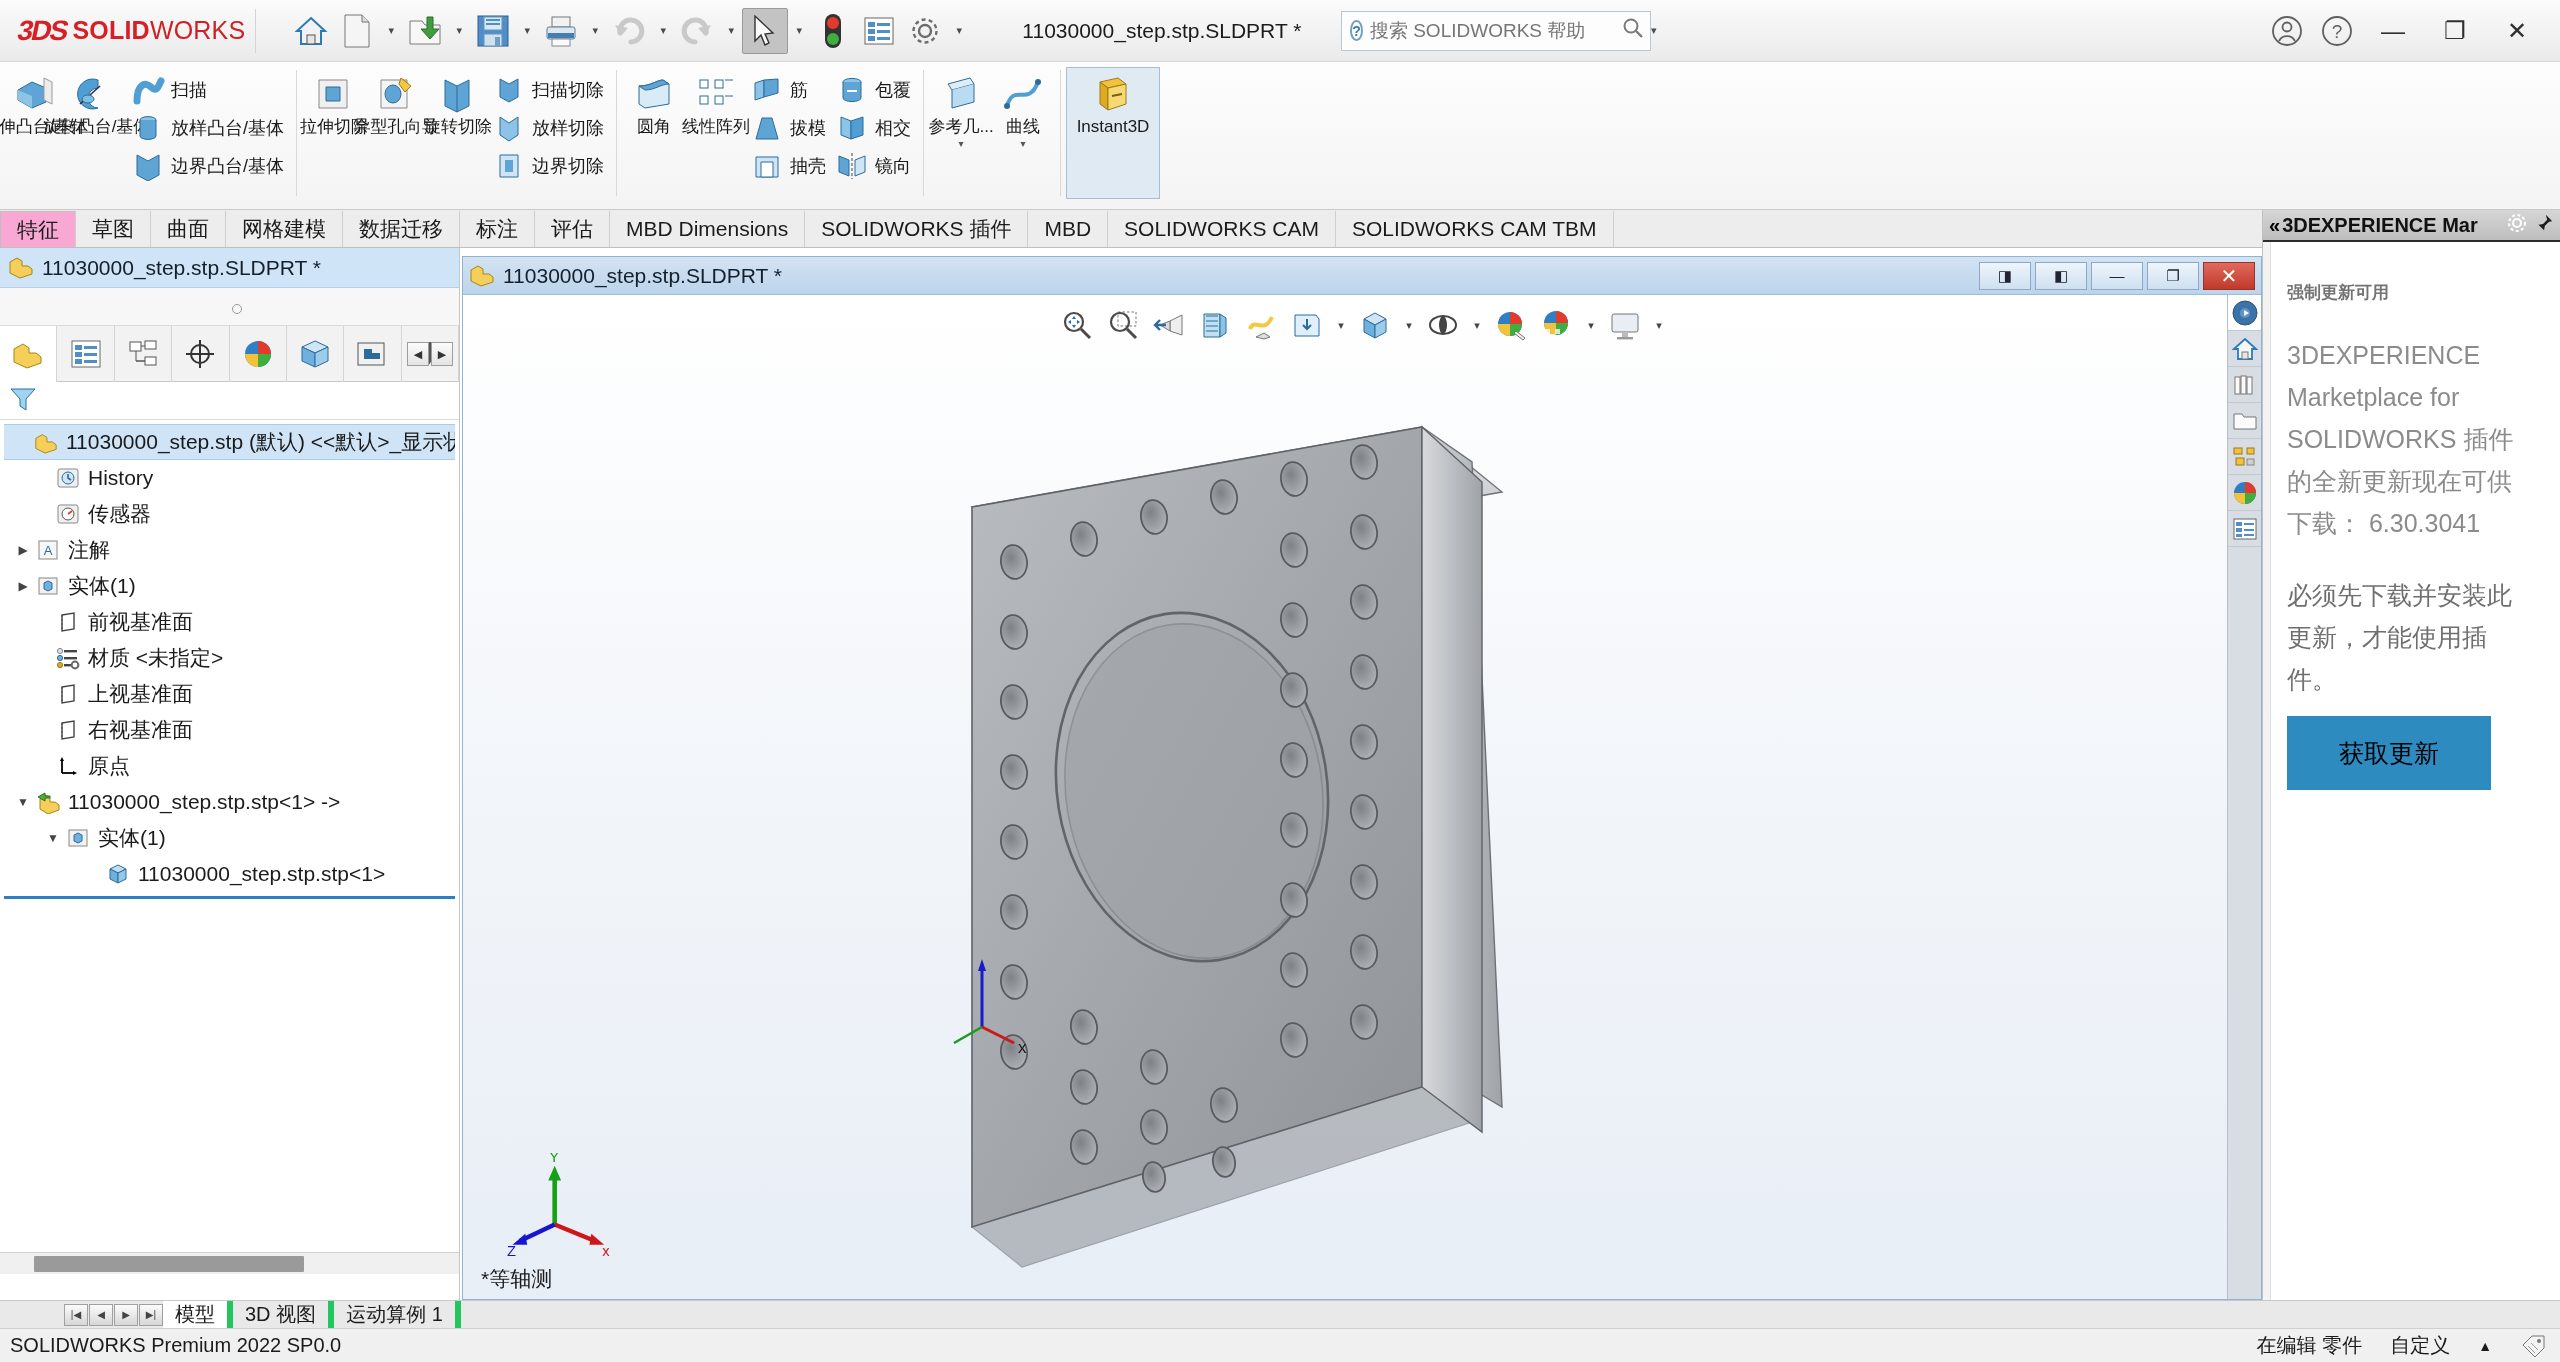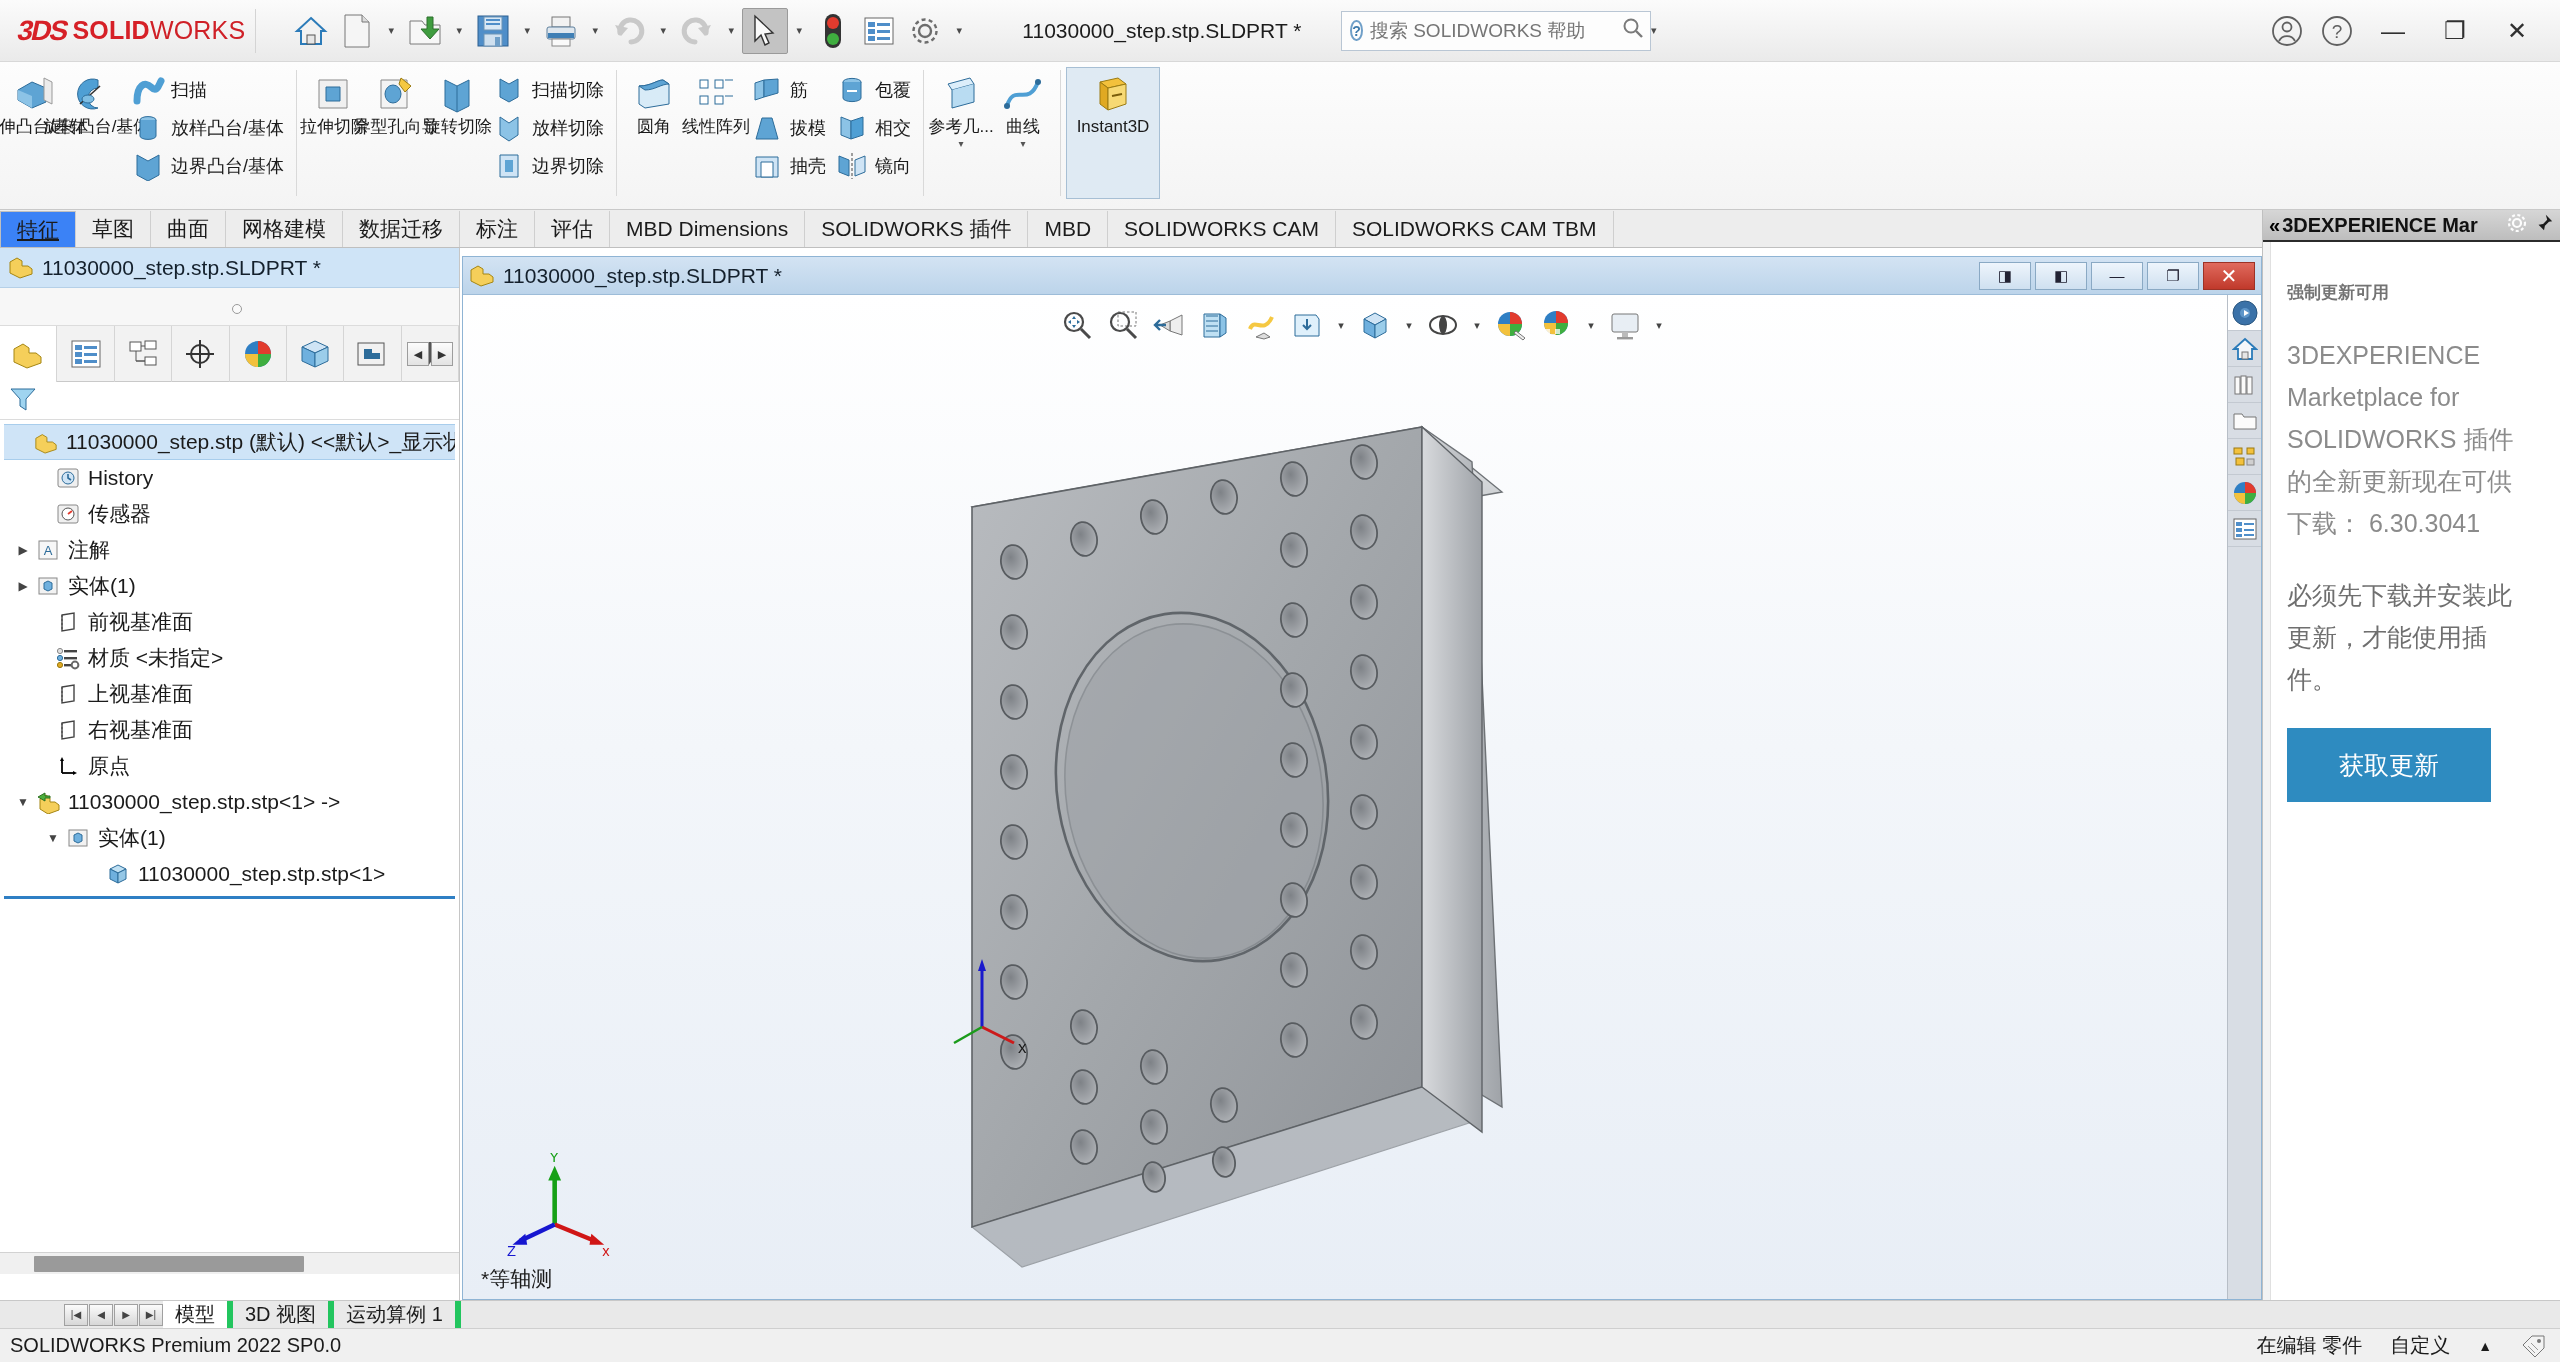--- a/index.html
+++ b/index.html
@@ -91,21 +91,21 @@
   
   .cmdtabs {
     position:absolute; top:210px; left:0; width:2560px; height:38px;
     background:#ededed; border-bottom:1px solid #bfbfbf;
     display:flex; align-items:flex-end;
   }
   .ctab {
     height:36px; padding:0 16px; display:flex; align-items:center;
     font-size:21px; color:#1b1b1b; border-right:1px solid #cfcfcf; white-space:nowrap;
   }
-  .ctab.active { background:#3b82f6; border-top:1px solid #bfbfbf; border-left:1px solid #bfbfbf;text-decoration:underline;}
+  .ctab.active { background:#f9a8d4; border-top:1px solid #bfbfbf; border-left:1px solid #bfbfbf;}
 
   
   .treepanel {
     position:absolute; top:248px; left:0; width:460px; bottom:62px;
     background:#ffffff; border-right:1px solid #c6c6c6;
   }
   .tp-tabrow { height:38px; position:relative; background:#f7f7f7; border-bottom:1px solid #dcdcdc;}
   .tp-handle {
     position:absolute; left:232px; top:16px; width:10px;height:10px;
     border:1px solid #9a9a9a; border-radius:50%; background:#fafafa;
@@ -194,21 +194,21 @@
     height:32px; background:linear-gradient(180deg,#d6d6d6,#bdbdbd);
     display:flex; align-items:center; padding:0 6px; border-bottom:2px solid #2b2b2b;
   }
   .tp-head .ttl { font-size:20px; font-weight:bold; color:#111; white-space:nowrap; overflow:hidden;}
   .tp-head .gear { margin-left:auto; }
   .tp-body { padding:34px 24px 0 24px; }
   .tp-h1 { font-size:17px; font-weight:bold; color:#737373; line-height:34px;}
   .tp-p { font-size:25px; color:#8b8b8b; line-height:42px; margin-top:24px; word-wrap:break-word;}
   .tp-p2 { font-size:25px; color:#6f6f6f; line-height:42px; margin-top:30px;}
   .tp-btn {
-    margin-top:28px; width:204px; height:74px; background:#2e8bc0; color:#ffffff;
+    margin-top:16px; width:204px; height:74px; background:#2e8bc0; color:#000000;
     display:flex; align-items:center; justify-content:center; font-size:25px;
   }
   .tp-scroll { position:absolute; left:0; top:32px; width:8px; bottom:0; background:#f3f3f3; border-right:1px solid #e0e0e0;}
 
   
   .tabbar {
     position:absolute; left:0; bottom:34px; width:2560px; height:28px;
     background:#e9e9e9; border-top:1px solid #c8c8c8; display:flex; align-items:center;
   }
   .navarrows { display:flex; gap:1px; margin-left:64px;}

